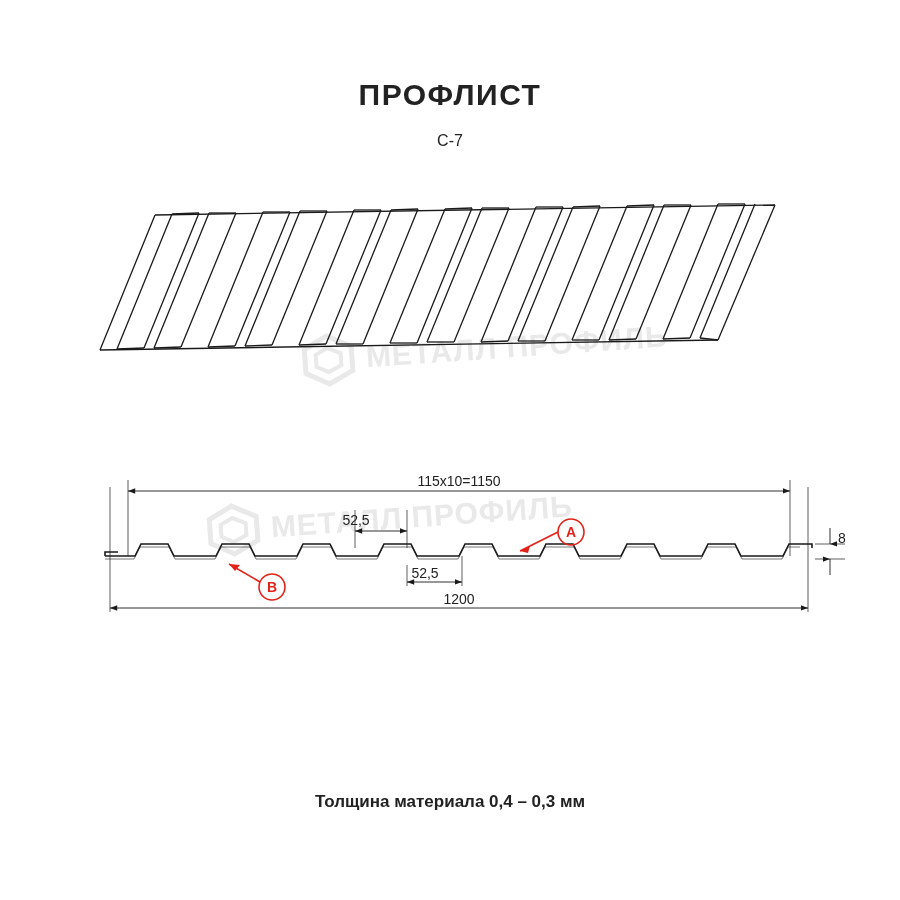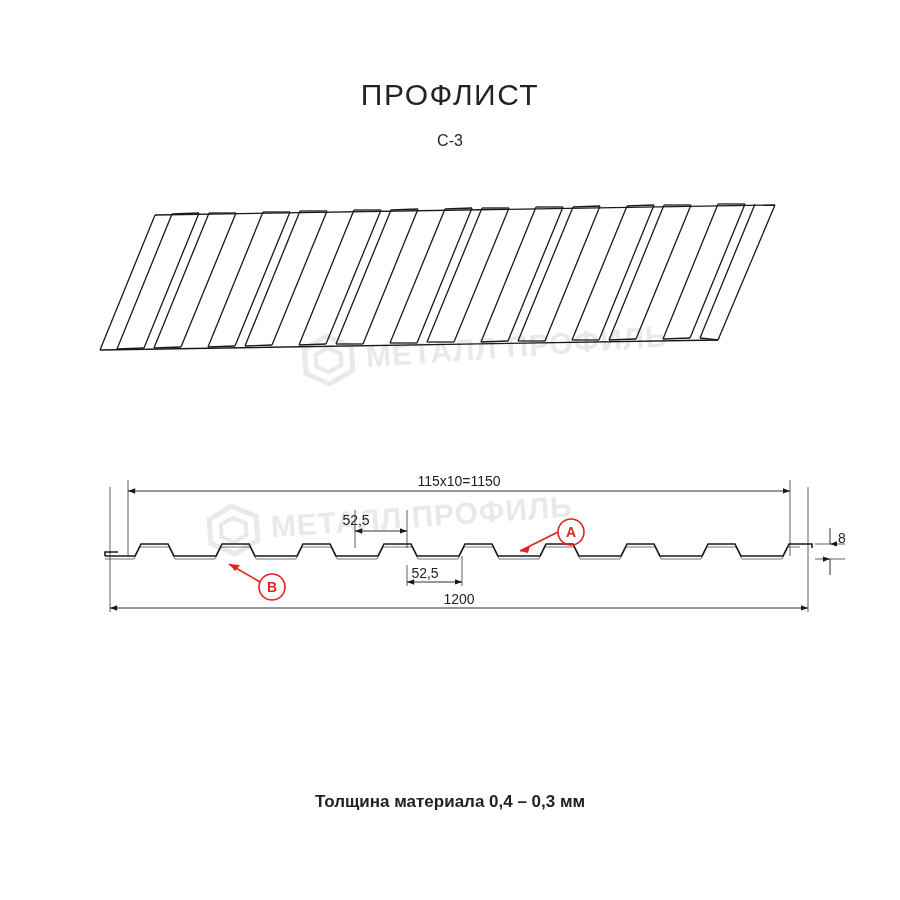--- a/index.html
+++ b/index.html
@@ -20,21 +20,21 @@
     left: 0; top: 0;
     width: 900px;
     height: 900px;
   }
   .title {
     position: absolute;
     left: 0; right: 0;
     top: 78px;
     text-align: center;
     font-size: 30px;
-    font-weight: normal;
+    font-weight: bold;
     letter-spacing: 1.5px;
     color: #222222;
   }
   .subtitle {
     position: absolute;
     left: 0; right: 0;
     top: 132px;
     text-align: center;
     font-size: 16px;
     color: #222222;
@@ -65,21 +65,21 @@
     font-size: 30px;
     font-weight: bold;
     fill: #e9e9e9;
     letter-spacing: 1px;
   }
 </style>
 </head>
 <body>
 
 <div class="title">ПРОФЛИСТ</div>
-<div class="subtitle">С-3</div>
+<div class="subtitle">С-7</div>
 
 <svg id="sheet" viewBox="0 0 900 900">
 
   <g opacity="1">
     <g transform="translate(300,300)">
       <g transform="translate(0,60) rotate(-4)">
 
         <path d="M5 -10 L28 -22 L52 -10 L52 14 L28 26 L5 14 Z" fill="none" stroke="#e9e9e9" stroke-width="5"></path>
         <path d="M16 -4 L28 -10 L41 -4 L41 8 L28 14 L16 8 Z" fill="none" stroke="#e9e9e9" stroke-width="4"></path>
         <text class="wm-text" x="66" y="12">МЕТАЛЛ ПРОФИЛЬ</text>

